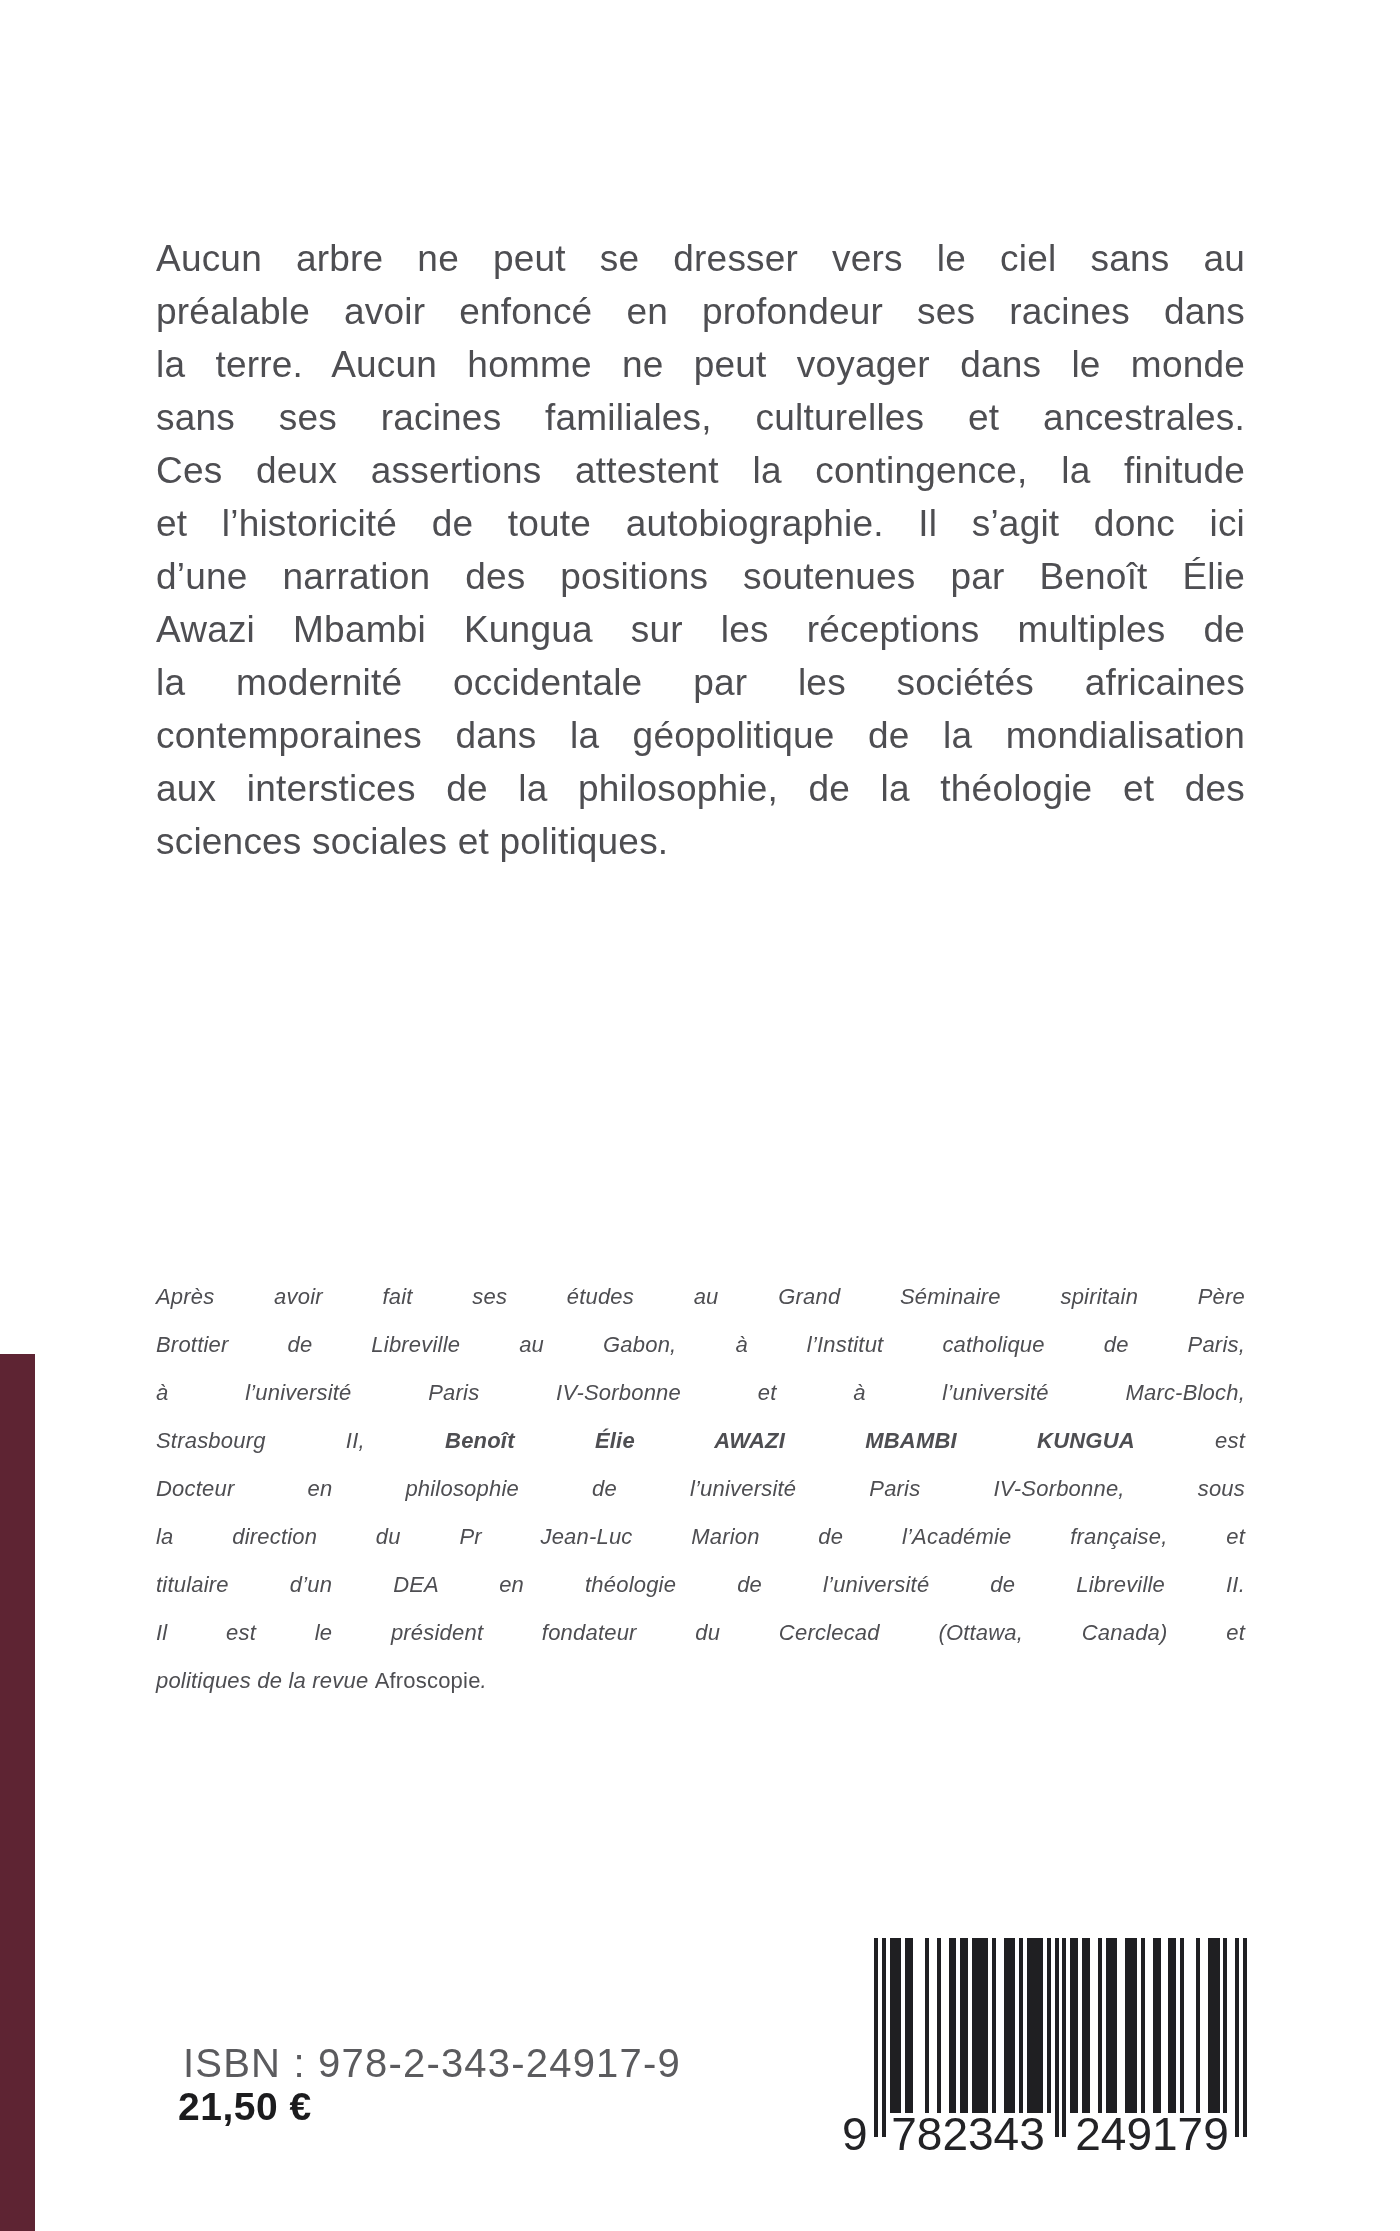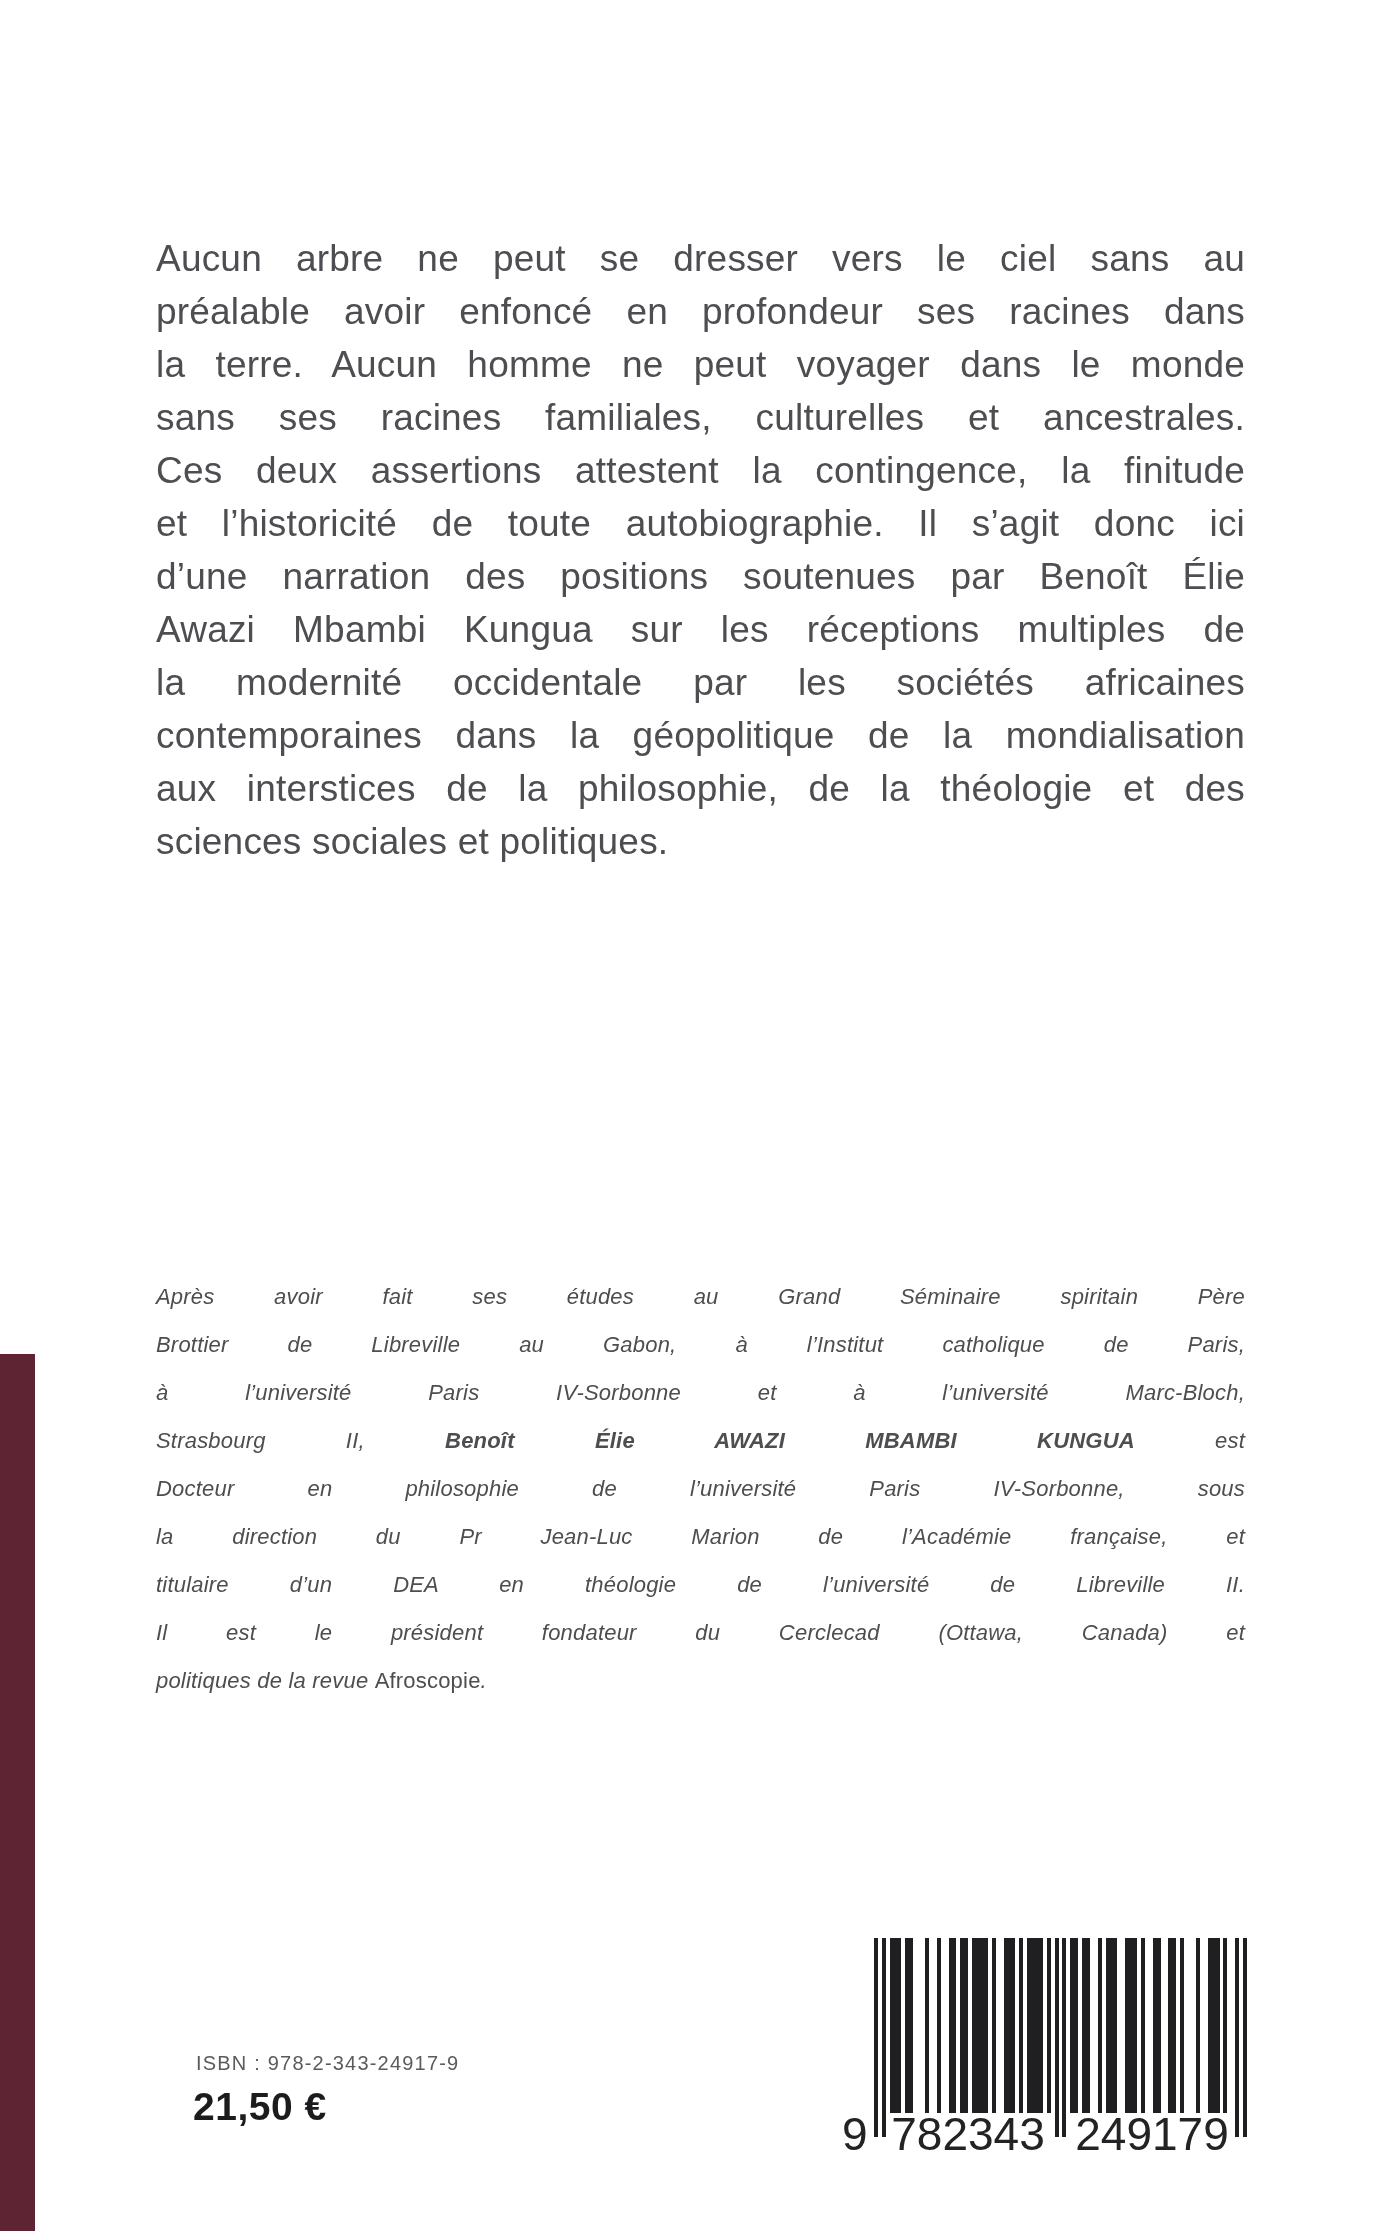--- a/index.html
+++ b/index.html
@@ -13,26 +13,26 @@
     background:var(--accent,#5e2433);
   }
   .para{position:absolute;left:156px;width:1089px;color:var(--body,#4e4e52)}
   .p1{top:232px;font-size:37px;line-height:53px;letter-spacing:.2px}
   .p2{top:1273px;font-size:22px;line-height:48px;font-style:italic;letter-spacing:.2px}
   .line{text-align:justify;text-align-last:justify}
   .line.last{text-align-last:left}
   .p2 .bold{font-weight:700}
   .p2 .roman{font-style:normal}
   .isbn{
-    position:absolute;left:196px;top:2046px;font-size:20px;line-height:34px;
+    position:absolute;left:183px;top:2046px;font-size:40px;line-height:34px;
     color:var(--isbn,#5b5b5e);letter-spacing:1.2px;white-space:nowrap;
   }
   .price{
     position:absolute;left:178px;top:2085px;font-size:39px;line-height:44px;
-    font-weight:600;color:var(--price,#1c1c1e);letter-spacing:.5px;white-space:nowrap;margin-left:15px;
+    font-weight:600;color:var(--price,#1c1c1e);letter-spacing:.5px;white-space:nowrap;
   }
   .barcode{position:absolute;left:874px;top:1938px;width:373px;height:215px}
   .barcode svg{position:absolute;left:0;top:0;display:block}
   .bc-digit{
     position:absolute;top:175px;font-size:46px;line-height:42px;
     color:#232326;white-space:nowrap;
   }
   .bc-first{left:-32px}
   .bc-g1{left:12px;width:164px;text-align:center}
   .bc-g2{left:196px;width:164px;text-align:center}

